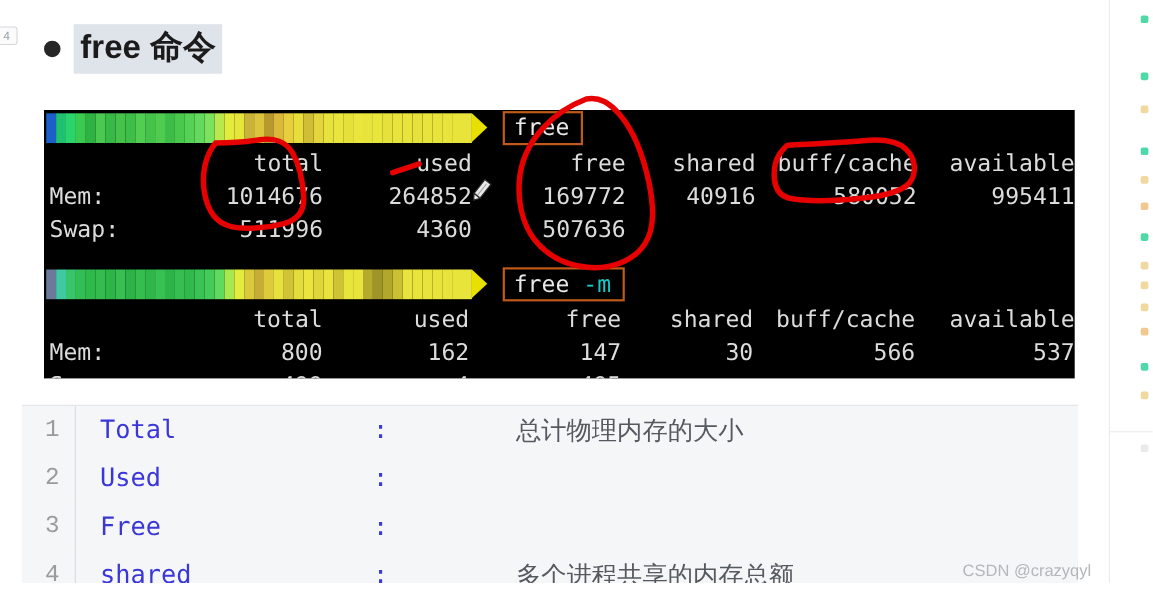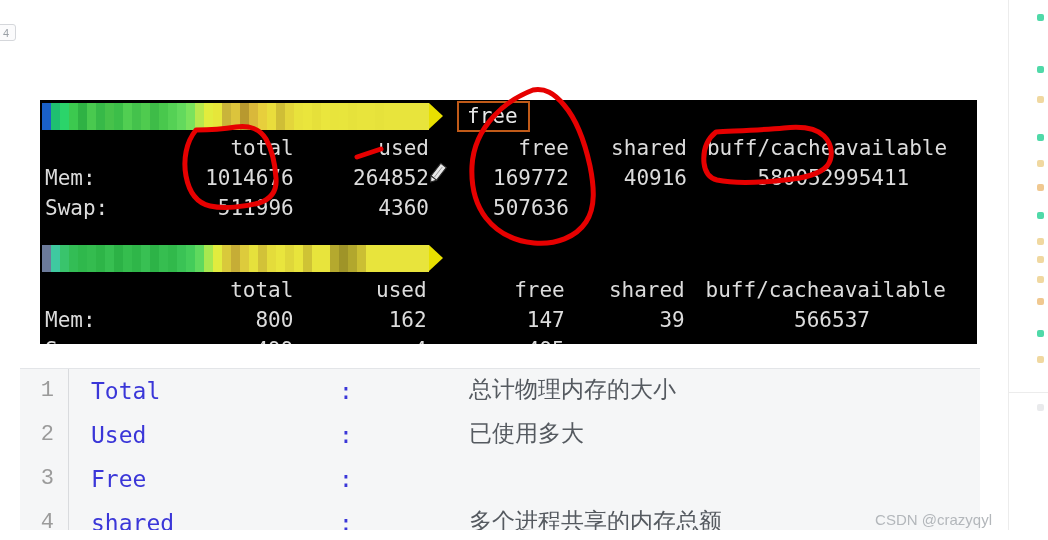--- a/index.html
+++ b/index.html
@@ -109,21 +109,21 @@
     margin-top: 1px;
     table-layout: fixed;
   }
   table.freetab td { padding: 0; white-space: pre; }
   .c-label  { width: 118px; text-align: left;  padding-left: 5px !important; }
   .c-total  { width: 158px; text-align: right; }
   .c-used   { width: 152px; text-align: right; }
   .c-free   { width: 158px; text-align: right; }
   .c-shared { width: 130px; text-align: right; }
   .c-buff   { width: 152px; text-align: right; }
-  .c-avail  { width: 152px; text-align: left; }
+  .c-avail  { width: 152px; text-align: right; }
 
   
   .annot { position: absolute; left: 0; top: 0; width: 1048px; height: 540px; pointer-events: none; }
 
   
   .cursor-pencil {
     position: absolute;
     left: 424px; top: 160px;
     width: 26px; height: 26px;
   }
@@ -175,21 +175,21 @@
     color: #3a36d8;
     font-size: 23px;
     line-height: 44px;
     font-family: "DejaVu Sans Mono", "Liberation Mono", monospace;
     flex: none;
   }
   .code-desc {
     color: #555a60;
     font-size: 23px;
     line-height: 44px;
-    font-family: Liberation Mono, monospace;
+    font-family: Liberation Sans, sans-serif;
   }
 
   
   .right-rail {
     position: absolute;
     right: 0; top: 0;
     width: 40px; height: 540px;
     background: #ffffff;
     border-left: 1px solid #ececec;
     box-sizing: border-box;
@@ -225,20 +225,24 @@
     background: #ffffff;
   }
 </style>
 </head>
 <body>
 
 <div id="page">
 
   <div class="edge-badge">4</div>
 
+  <div class="heading">
+    <span class="bullet-dot"></span>
+    <span class="heading-text">free 命令</span>
+  </div>
 
   <div class="terminal">
 
     <div class="term-block first">
       <div class="prompt-row">
         <span class="mosaic">
           <span class="cell" style="background:#1a60c8"></span>
           <span class="cell" style="background:#1fc070"></span>
           <span class="cell" style="background:#2bd46a"></span>
           <span class="cell" style="background:#3cc94f"></span>
@@ -359,38 +363,39 @@
           <span class="cell" style="background:#cbbf33"></span>
           <span class="cell" style="background:#e8e43c"></span>
           <span class="cell" style="background:#e8e43c"></span>
           <span class="cell" style="background:#e8e43c"></span>
           <span class="cell" style="background:#e8e43c"></span>
           <span class="cell" style="background:#e8e43c"></span>
           <span class="cell" style="background:#e8e43c"></span>
           <span class="cell" style="background:#e8e43c"></span>
           <span class="arrow"></span>
         </span>
+        <span class="cmd-box"><span>free</span> <span class="flag">-m</span></span>
       </div>
       <table class="freetab">
         <tbody>
             <tr>
           <td class="c-label"></td>
           <td class="c-total">total</td>
           <td class="c-used">used</td>
           <td class="c-free">free</td>
           <td class="c-shared">shared</td>
           <td class="c-buff">buff/cache</td>
           <td class="c-avail">available</td>
         </tr>
         <tr>
           <td class="c-label">Mem:</td>
           <td class="c-total">800</td>
           <td class="c-used">162</td>
           <td class="c-free">147</td>
-          <td class="c-shared">39</td>
+          <td class="c-shared">30</td>
           <td class="c-buff">566</td>
           <td class="c-avail">537</td>
         </tr>
         <tr>
           <td class="c-label">Swap:</td>
           <td class="c-total">499</td>
           <td class="c-used">4</td>
           <td class="c-free">495</td>
           <td class="c-shared"></td>
           <td class="c-buff"></td>
@@ -435,21 +440,20 @@
       <span class="gutter"></span>
       <span class="code-key">Total</span>
       <span class="code-colon">:</span>
       <span class="code-desc">总计物理内存的大小</span>
     </div>
     <div class="code-row">
       <span class="ln">2</span>
       <span class="gutter"></span>
       <span class="code-key">Used</span>
       <span class="code-colon">:</span>
-      <span class="code-desc">已使用多大</span>
     </div>
     <div class="code-row">
       <span class="ln">3</span>
       <span class="gutter"></span>
       <span class="code-key">Free</span>
       <span class="code-colon">:</span>
     </div>
     <div class="code-row">
       <span class="ln">4</span>
       <span class="gutter"></span>

